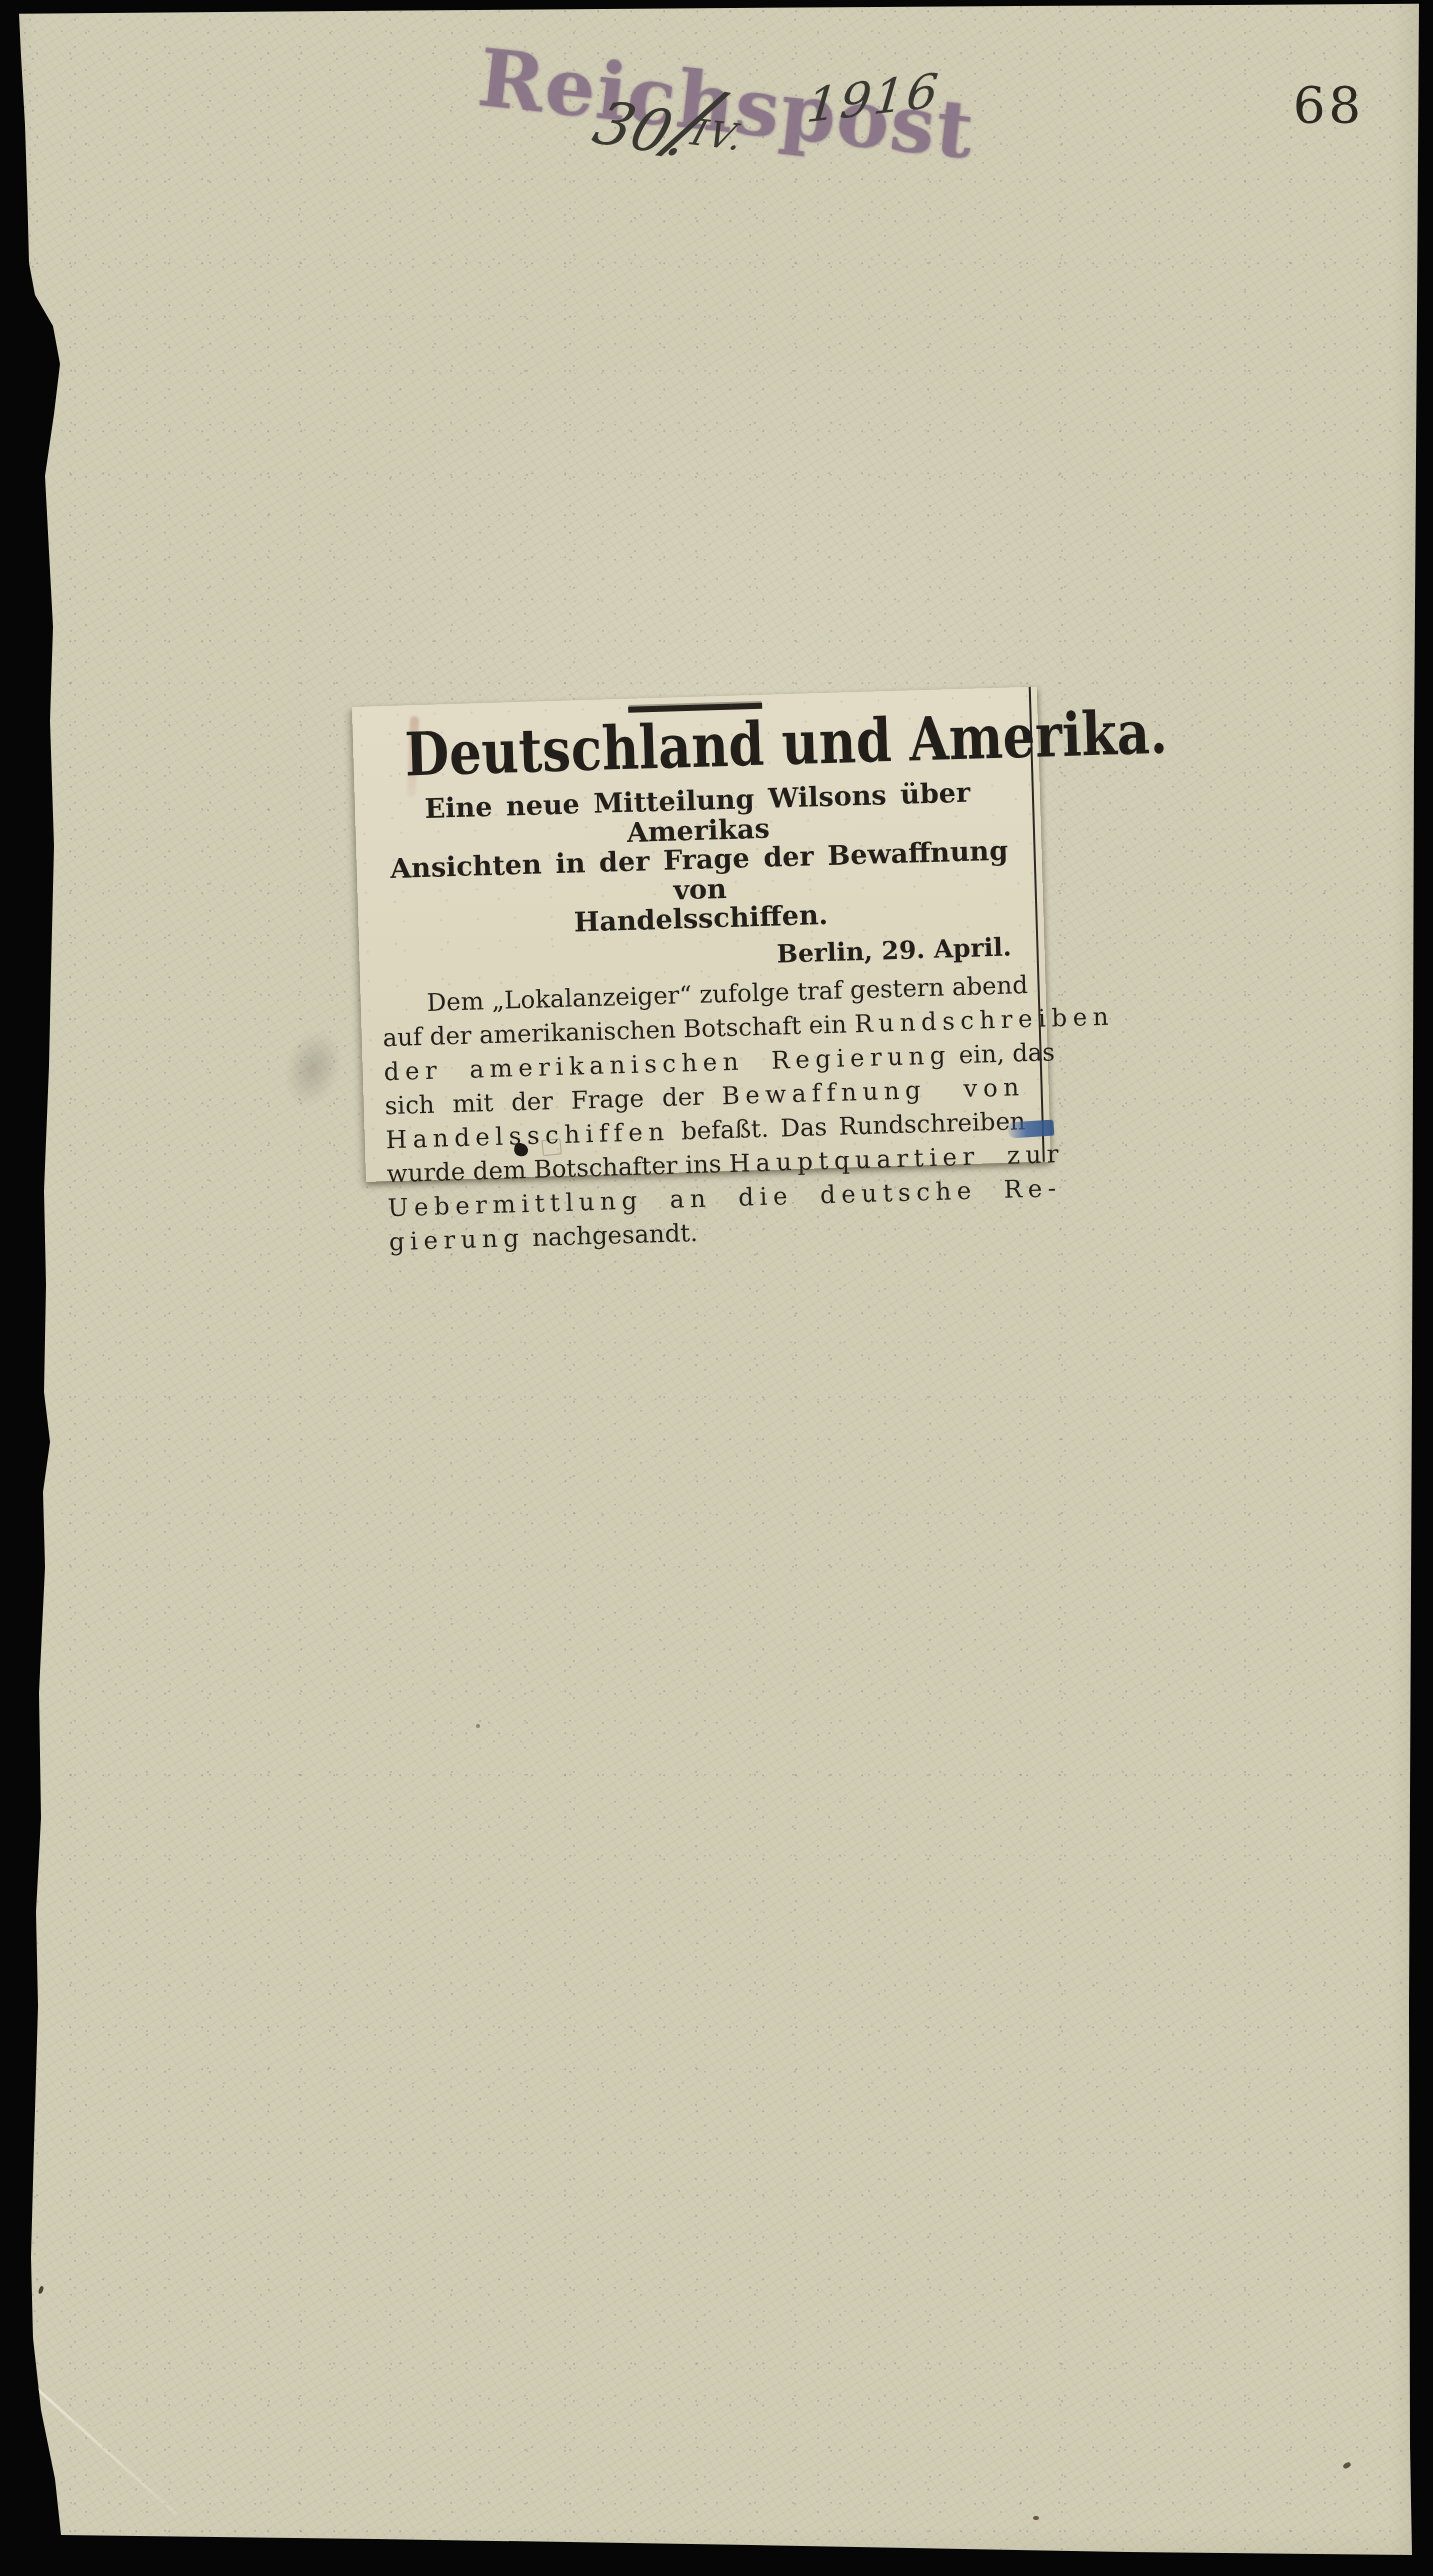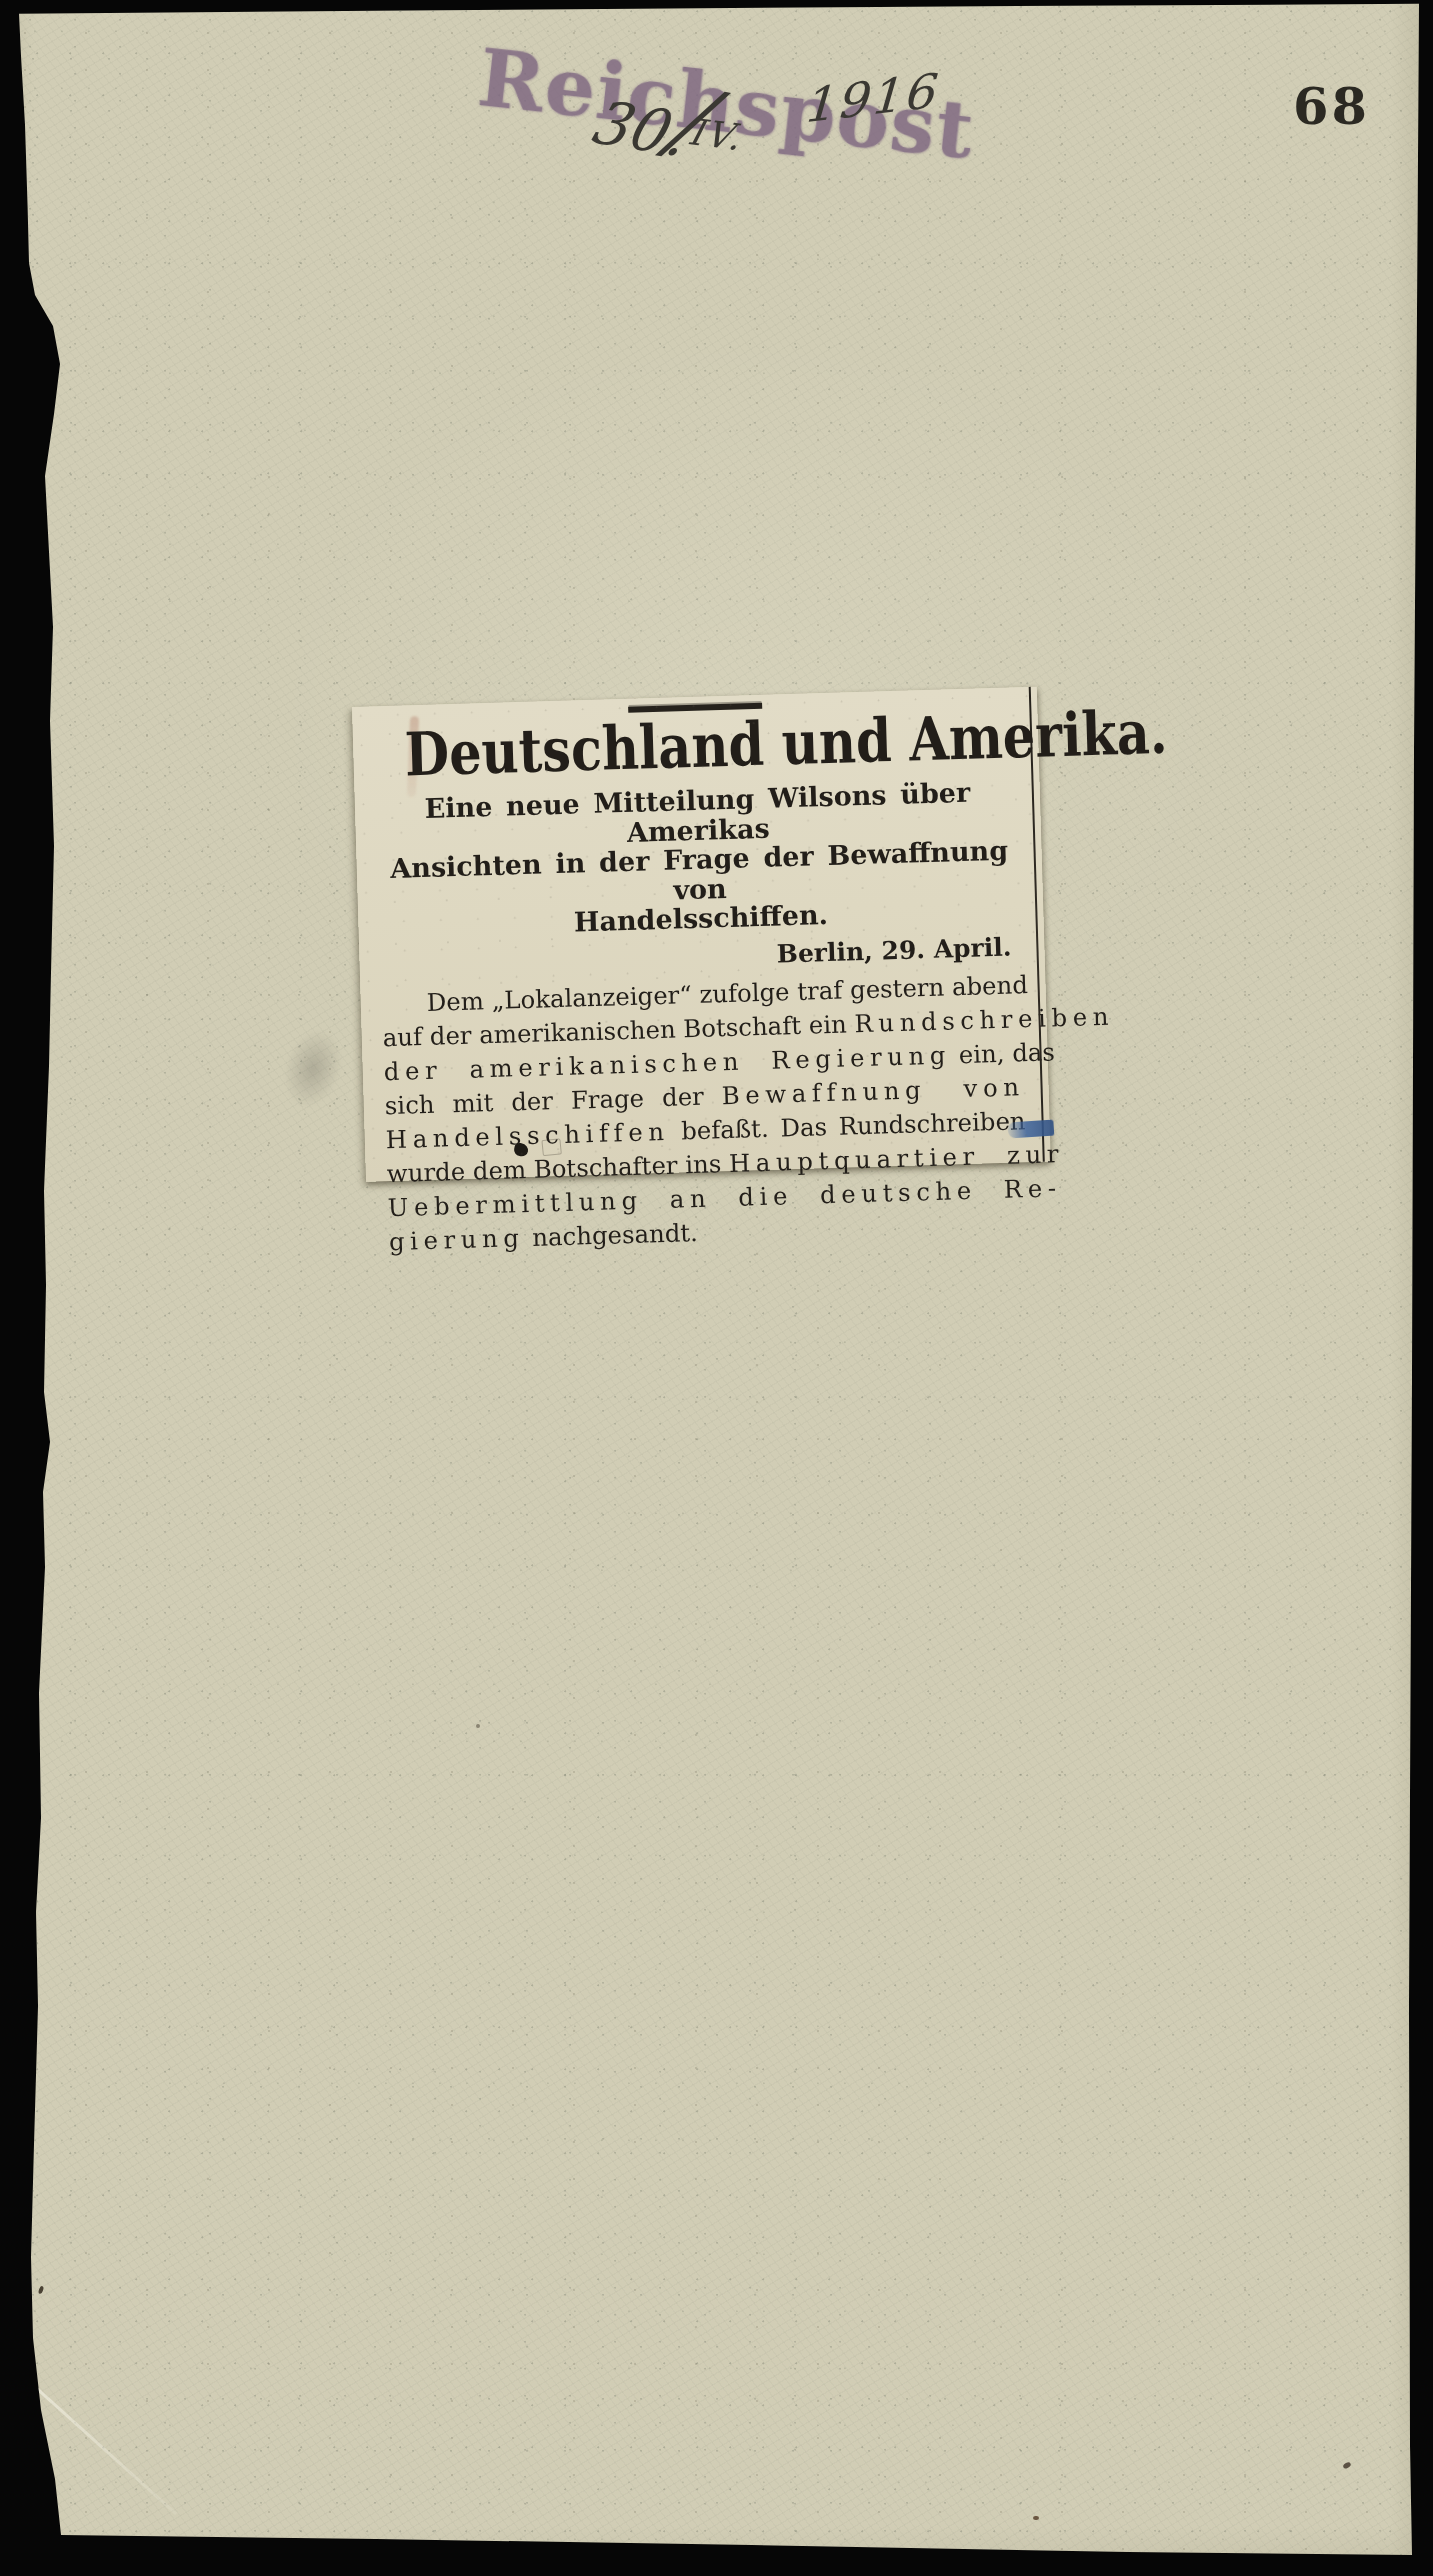--- a/index.html
+++ b/index.html
@@ -62,21 +62,21 @@
     transform:rotate(2deg);
   }
   .handwriting span{position:absolute;display:inline-block;transform-origin:left bottom;}
   .hw-day  {left:2.5px;  top:17.6px; font-size:59px;  transform:skewX(-10deg) rotate(7deg);}
   .hw-slash{left:73px; top:-3.8px; font-size:87px; transform:skewX(-18deg) rotate(8deg);}
   .hw-month{left:104px; top:39px; font-size:36px;  transform:skewX(-10deg) rotate(5deg);letter-spacing:2.5px;}
   .hw-year {left:221px; top:1.3px;  font-size:48px;  transform:skewX(-12deg) rotate(-9deg);letter-spacing:1.9px;}
   
   .page-number{
     position:absolute;left:1293px;top:76px;
-    font-size:51px;font-weight:bold;letter-spacing:3.1px;color:#2b2922;
+    font-size:51px;font-weight:normal;letter-spacing:3.1px;color:#2b2922;
   }
   
   .clipping{
     position:absolute;left:352px;top:707px;width:685px;height:475px;
     transform:rotate(-1.7deg);transform-origin:left top;
     background:linear-gradient(180deg,#e2dcc7 0%, var(--clip-paper) 45%, #d9d2ba 100%);
     background-blend-mode:normal;
     box-shadow:-2.5px 3.8px 7.5px rgba(45,40,22,0.35), 1.9px 2.5px 5.6px rgba(45,40,22,0.28);
     color:var(--ink);
     padding-top:3.8px;

